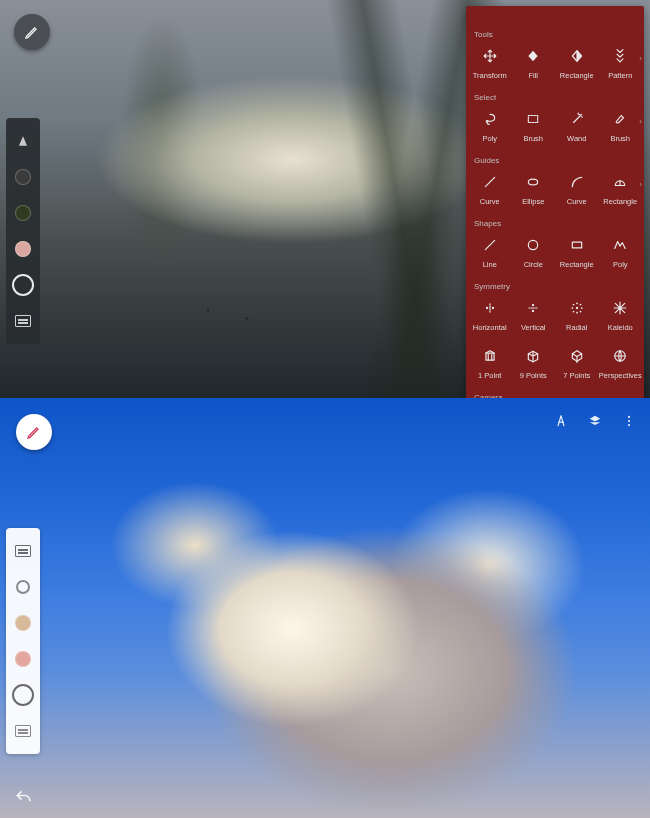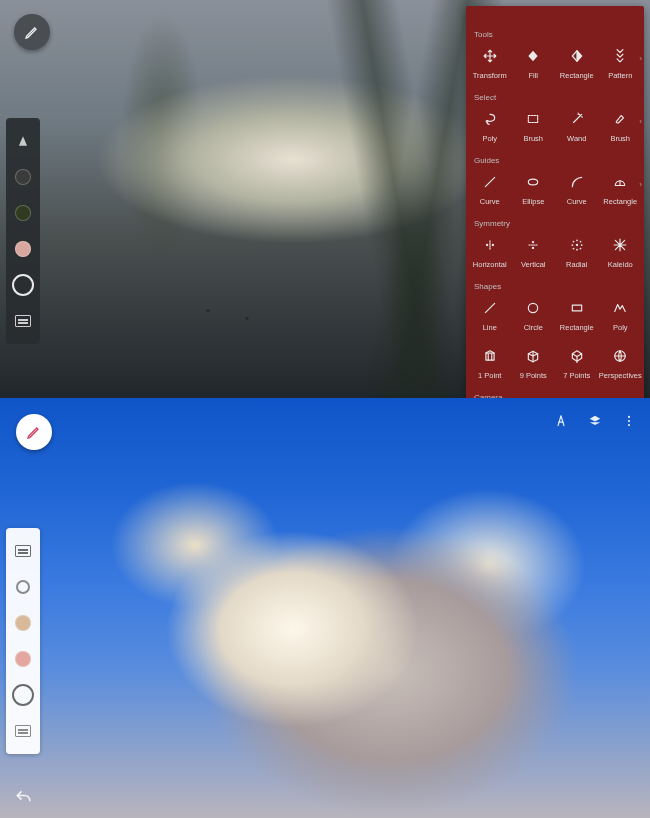--- a/index.html
+++ b/index.html
@@ -248,20 +248,57 @@
             <span class="ico">
               <svg width="14" height="14" viewBox="0 0 24 24" fill="none" stroke="currentColor" stroke-width="2" stroke-linecap="round" stroke-linejoin="round">
                 <path d="M4 18a8 8 0 0116 0z"></path>
                 <path d="M12 18v-8"></path>
               </svg>
             </span>
             <span class="lbl">Rectangle</span>
           </div>
         </div>
         <div class="chev" style="top: 28px;">›</div>
+      </div>
+      <div class="row-rel">
+        <div class="section-label">Shapes</div>
+        <div class="grid4">
+          <div class="tool">
+            <span class="ico">
+              <svg width="14" height="14" viewBox="0 0 24 24" fill="none" stroke="currentColor" stroke-width="2" stroke-linecap="round" stroke-linejoin="round">
+                <path d="M4 20L20 4"></path>
+              </svg>
+            </span>
+            <span class="lbl">Line</span>
+          </div>
+          <div class="tool">
+            <span class="ico">
+              <svg width="14" height="14" viewBox="0 0 24 24" fill="none" stroke="currentColor" stroke-width="2" stroke-linecap="round" stroke-linejoin="round">
+                <circle cx="12" cy="12" r="8"></circle>
+              </svg>
+            </span>
+            <span class="lbl">Circle</span>
+          </div>
+          <div class="tool">
+            <span class="ico">
+              <svg width="14" height="14" viewBox="0 0 24 24" fill="none" stroke="currentColor" stroke-width="2" stroke-linecap="round" stroke-linejoin="round">
+                <rect x="4" y="7" width="16" height="10"></rect>
+              </svg>
+            </span>
+            <span class="lbl">Rectangle</span>
+          </div>
+          <div class="tool">
+            <span class="ico">
+              <svg width="14" height="14" viewBox="0 0 24 24" fill="none" stroke="currentColor" stroke-width="2" stroke-linecap="round" stroke-linejoin="round">
+                <path d="M3 18l5-12 4 8 4-6 5 10"></path>
+              </svg>
+            </span>
+            <span class="lbl">Poly</span>
+          </div>
+        </div>
       </div>
       <div class="row-rel">
         <div class="section-label">Symmetry</div>
         <div class="grid4">
           <div class="tool">
             <span class="ico">
               <svg width="14" height="14" viewBox="0 0 24 24" fill="none" stroke="currentColor" stroke-width="2" stroke-linecap="round" stroke-linejoin="round">
                 <circle cx="7" cy="12" r="2" fill="currentColor" stroke="none"></circle>
                 <circle cx="17" cy="12" r="2" fill="currentColor" stroke="none"></circle>
                 <path d="M12 5v14" stroke-dasharray="2 2"></path>
@@ -299,57 +336,20 @@
             <span class="ico">
               <svg width="14" height="14" viewBox="0 0 24 24" fill="none" stroke="currentColor" stroke-width="2" stroke-linecap="round" stroke-linejoin="round">
                 <path d="M12 2v20M2 12h20M4 4l16 16M20 4L4 20"></path>
               </svg>
             </span>
             <span class="lbl">Kaleido</span>
           </div>
         </div>
       </div>
       <div class="row-rel">
-        <div class="section-label">Shapes</div>
-        <div class="grid4">
-          <div class="tool">
-            <span class="ico">
-              <svg width="14" height="14" viewBox="0 0 24 24" fill="none" stroke="currentColor" stroke-width="2" stroke-linecap="round" stroke-linejoin="round">
-                <path d="M4 20L20 4"></path>
-              </svg>
-            </span>
-            <span class="lbl">Line</span>
-          </div>
-          <div class="tool">
-            <span class="ico">
-              <svg width="14" height="14" viewBox="0 0 24 24" fill="none" stroke="currentColor" stroke-width="2" stroke-linecap="round" stroke-linejoin="round">
-                <circle cx="12" cy="12" r="8"></circle>
-              </svg>
-            </span>
-            <span class="lbl">Circle</span>
-          </div>
-          <div class="tool">
-            <span class="ico">
-              <svg width="14" height="14" viewBox="0 0 24 24" fill="none" stroke="currentColor" stroke-width="2" stroke-linecap="round" stroke-linejoin="round">
-                <rect x="4" y="7" width="16" height="10"></rect>
-              </svg>
-            </span>
-            <span class="lbl">Rectangle</span>
-          </div>
-          <div class="tool">
-            <span class="ico">
-              <svg width="14" height="14" viewBox="0 0 24 24" fill="none" stroke="currentColor" stroke-width="2" stroke-linecap="round" stroke-linejoin="round">
-                <path d="M3 18l5-12 4 8 4-6 5 10"></path>
-              </svg>
-            </span>
-            <span class="lbl">Poly</span>
-          </div>
-        </div>
-      </div>
-      <div class="row-rel">
         <div class="grid4">
           <div class="tool">
             <span class="ico">
               <svg width="14" height="14" viewBox="0 0 24 24" fill="none" stroke="currentColor" stroke-width="2" stroke-linecap="round" stroke-linejoin="round">
                 <rect x="5" y="7" width="14" height="12"></rect>
                 <path d="M5 7l7-4 7 4M9 19V9M15 19V9"></path>
               </svg>
             </span>
             <span class="lbl">1 Point</span>
           </div>

